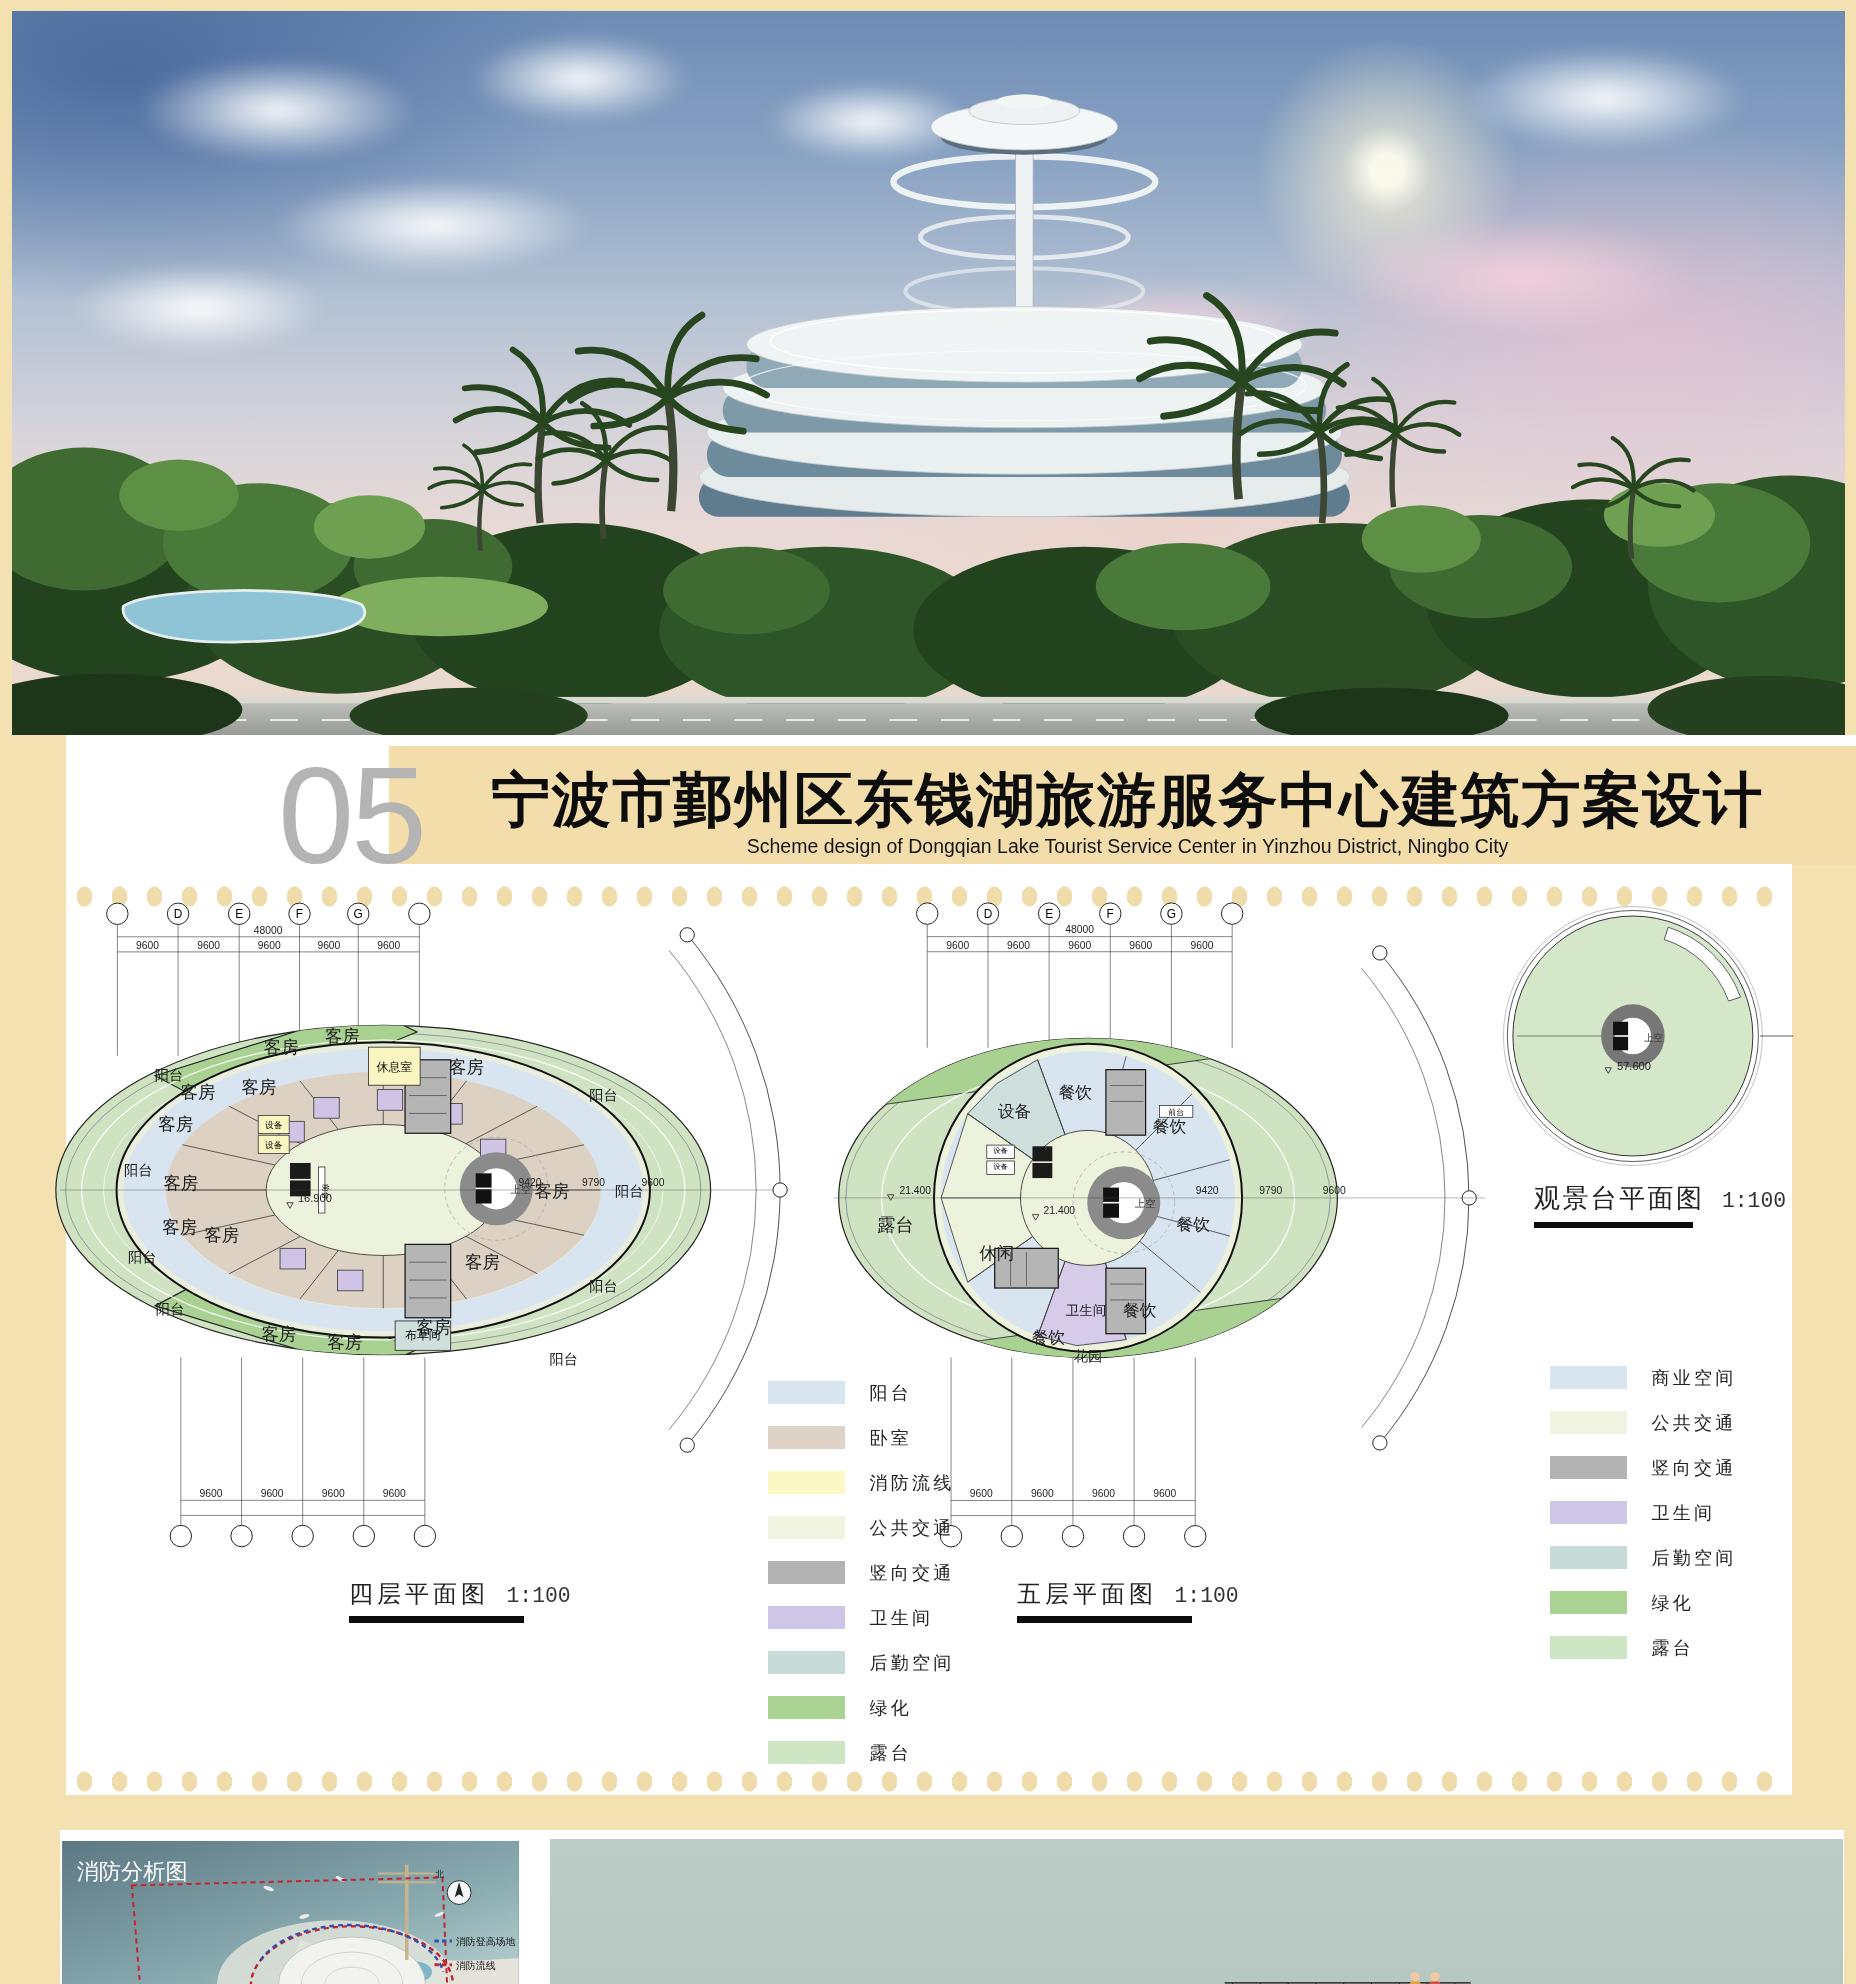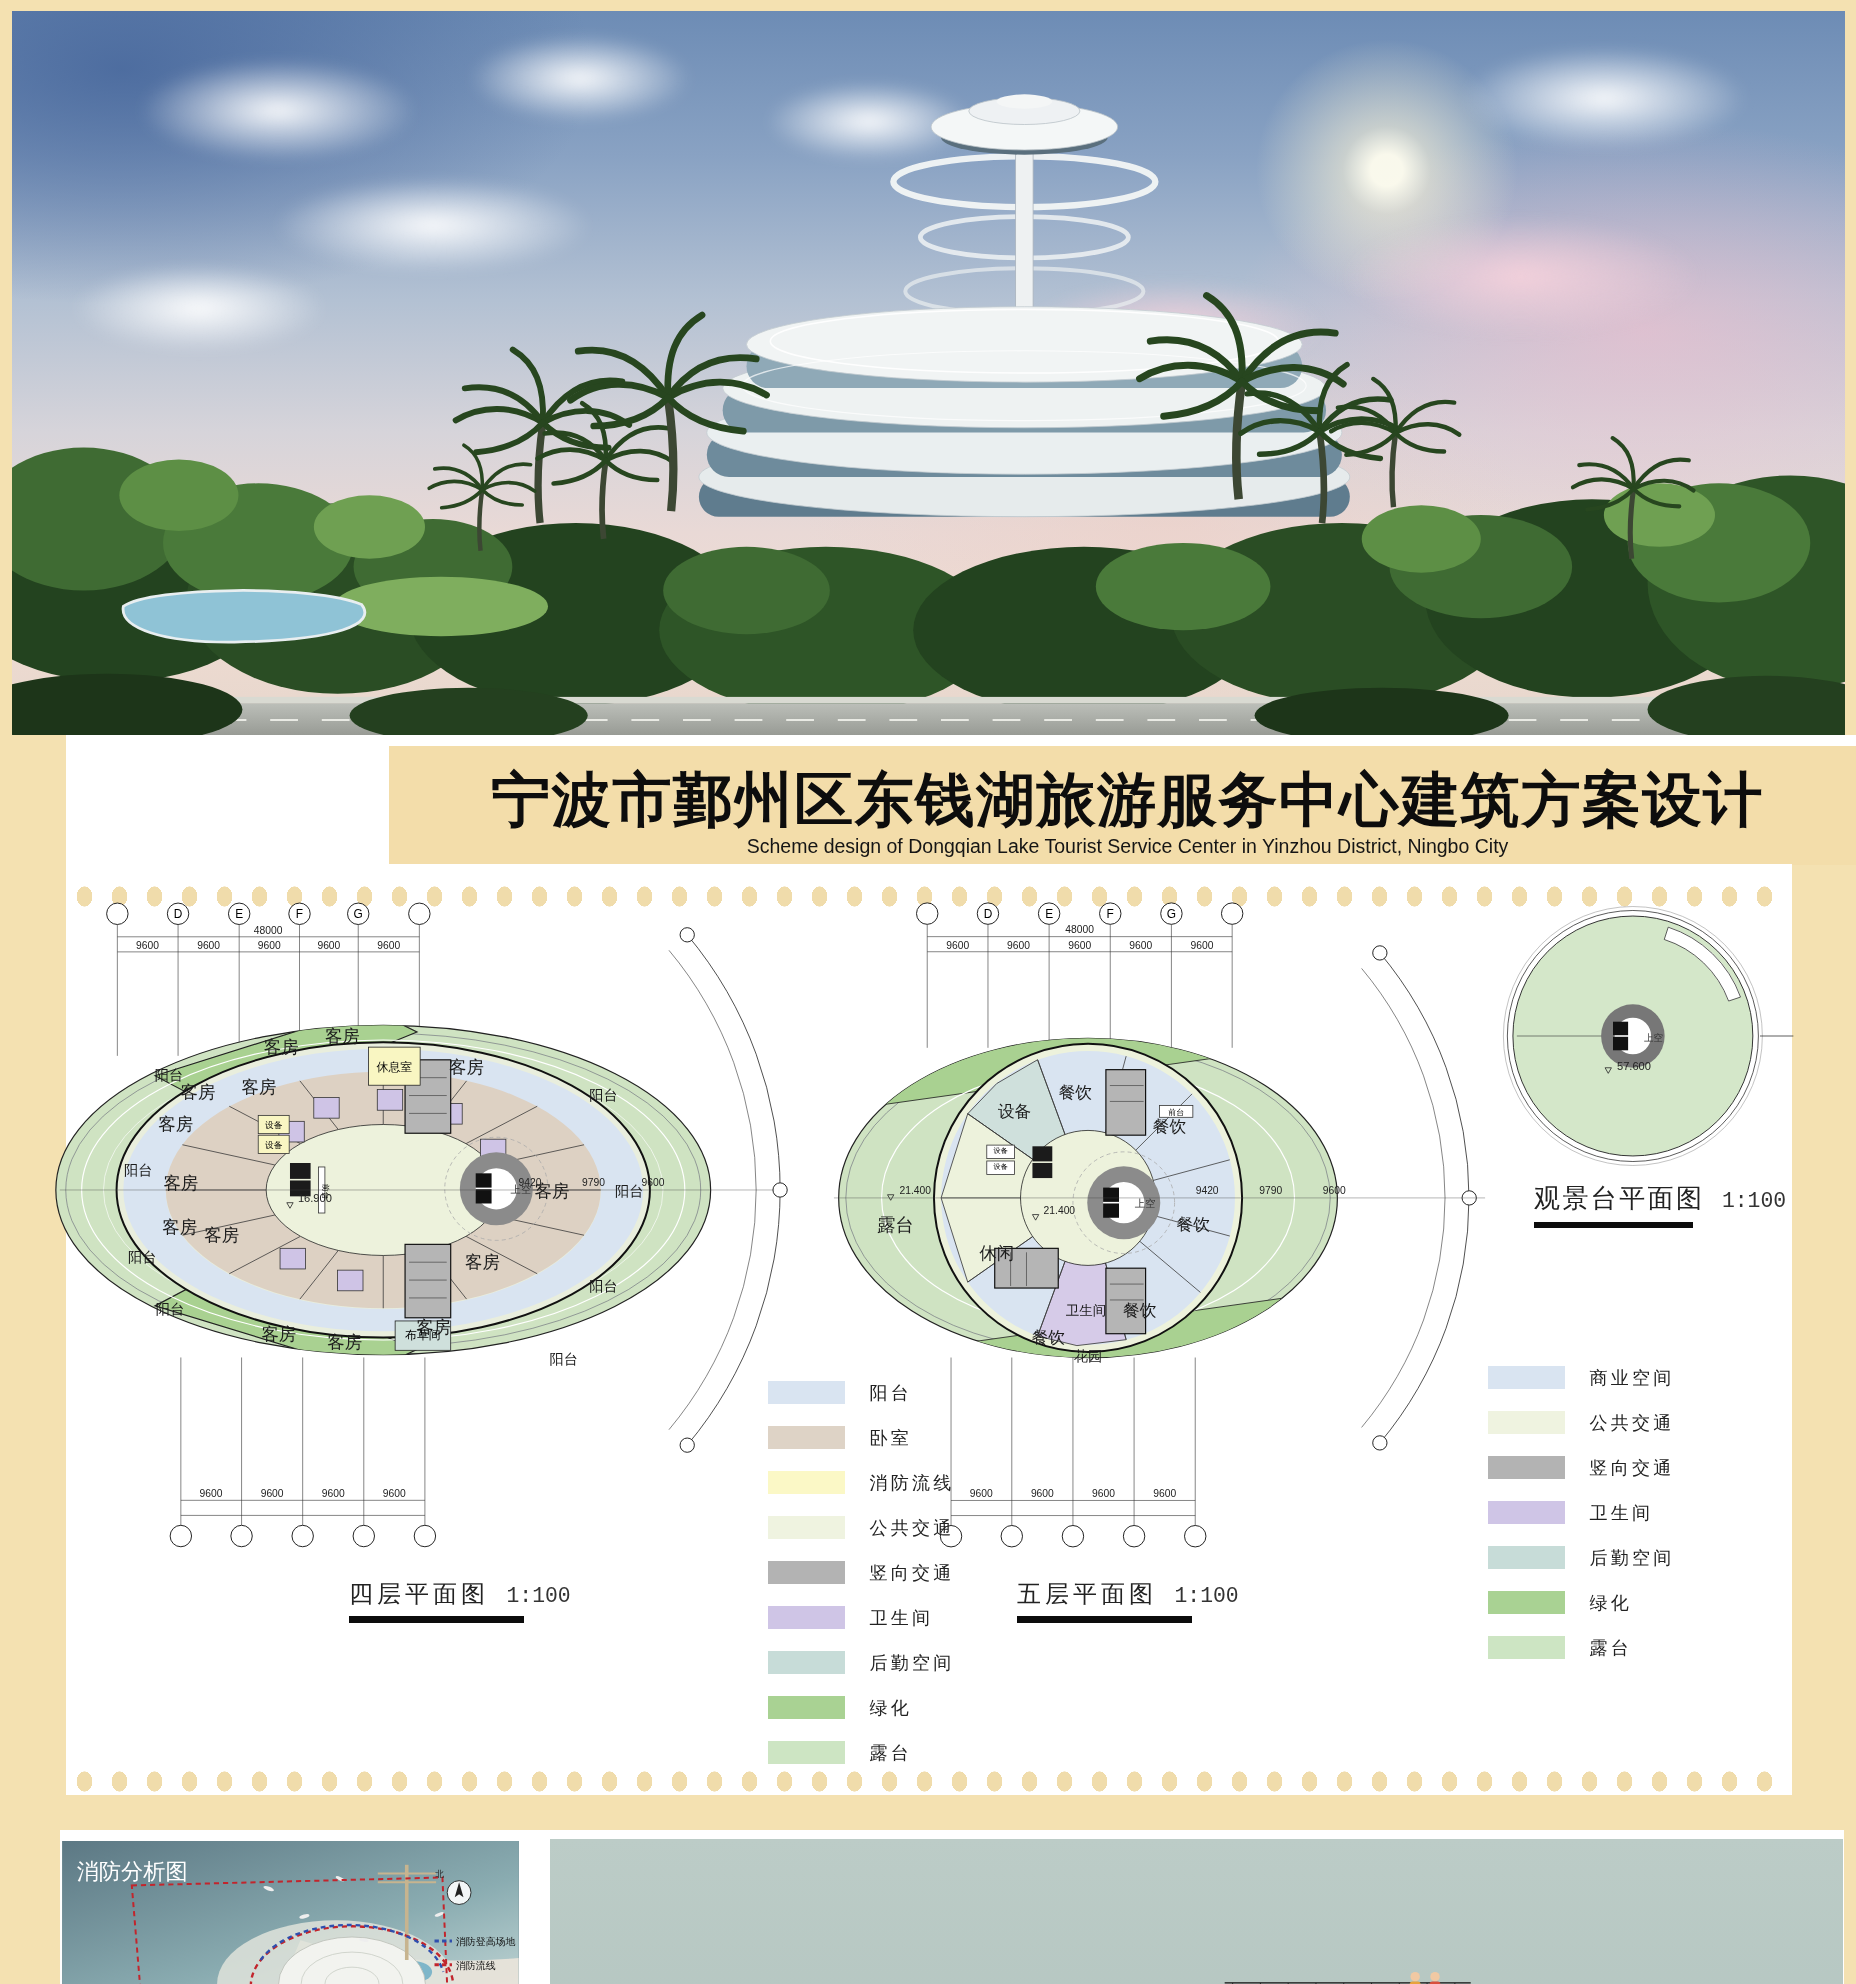--- a/index.html
+++ b/index.html
@@ -170,20 +170,21 @@
         <ellipse cx="240" cy="1760" rx="340" ry="90" fill="#1d3519"></ellipse>
         <ellipse cx="1150" cy="1775" rx="300" ry="70" fill="#24401f"></ellipse>
         <ellipse cx="3450" cy="1775" rx="320" ry="70" fill="#1d3519"></ellipse>
         <ellipse cx="4420" cy="1760" rx="300" ry="85" fill="#24401f"></ellipse>
       </g>
     </svg>
   </div>
 
   <div class="abs hband"></div>
   <div class="abs hblock"></div>
+  <div class="abs pagenum">05</div>
   <div class="abs title-cn">宁波市鄞州区东钱湖旅游服务中心建筑方案设计</div>
   <div class="abs title-en">Scheme design of Dongqian Lake Tourist Service Center in Yinzhou District, Ningbo City</div>
 
   <div class="abs plans"></div>
   <div class="abs dots" style="left:67px;top:886px;width:1723px"></div>
   <div class="abs dots" style="left:67px;top:1771px;width:1723px"></div>
 
   <svg class="abs" style="left:36px;top:889px" width="754" height="675" viewBox="0 0 1900 1700">
     <defs>
         <clipPath id="p4c">
@@ -579,21 +580,21 @@
       </div>
     <div class="lrow">
         <span class="lswatch" style="background-color: rgb(169, 210, 147);"></span>
         <span class="llabel">绿化</span>
       </div>
     <div class="lrow">
         <span class="lswatch" style="background-color: rgb(205, 229, 195);"></span>
         <span class="llabel">露台</span>
       </div>
   </div>
-  <div class="abs legend" style="left:1488px;top:1355px">
+  <div class="abs legend" style="left:1550px;top:1355px">
     <div class="lrow">
         <span class="lswatch" style="background-color: rgb(217, 228, 241);"></span>
         <span class="llabel">商业空间</span>
       </div>
     <div class="lrow">
         <span class="lswatch" style="background-color: rgb(239, 243, 224);"></span>
         <span class="llabel">公共交通</span>
       </div>
     <div class="lrow">
         <span class="lswatch" style="background-color: rgb(179, 179, 179);"></span>

